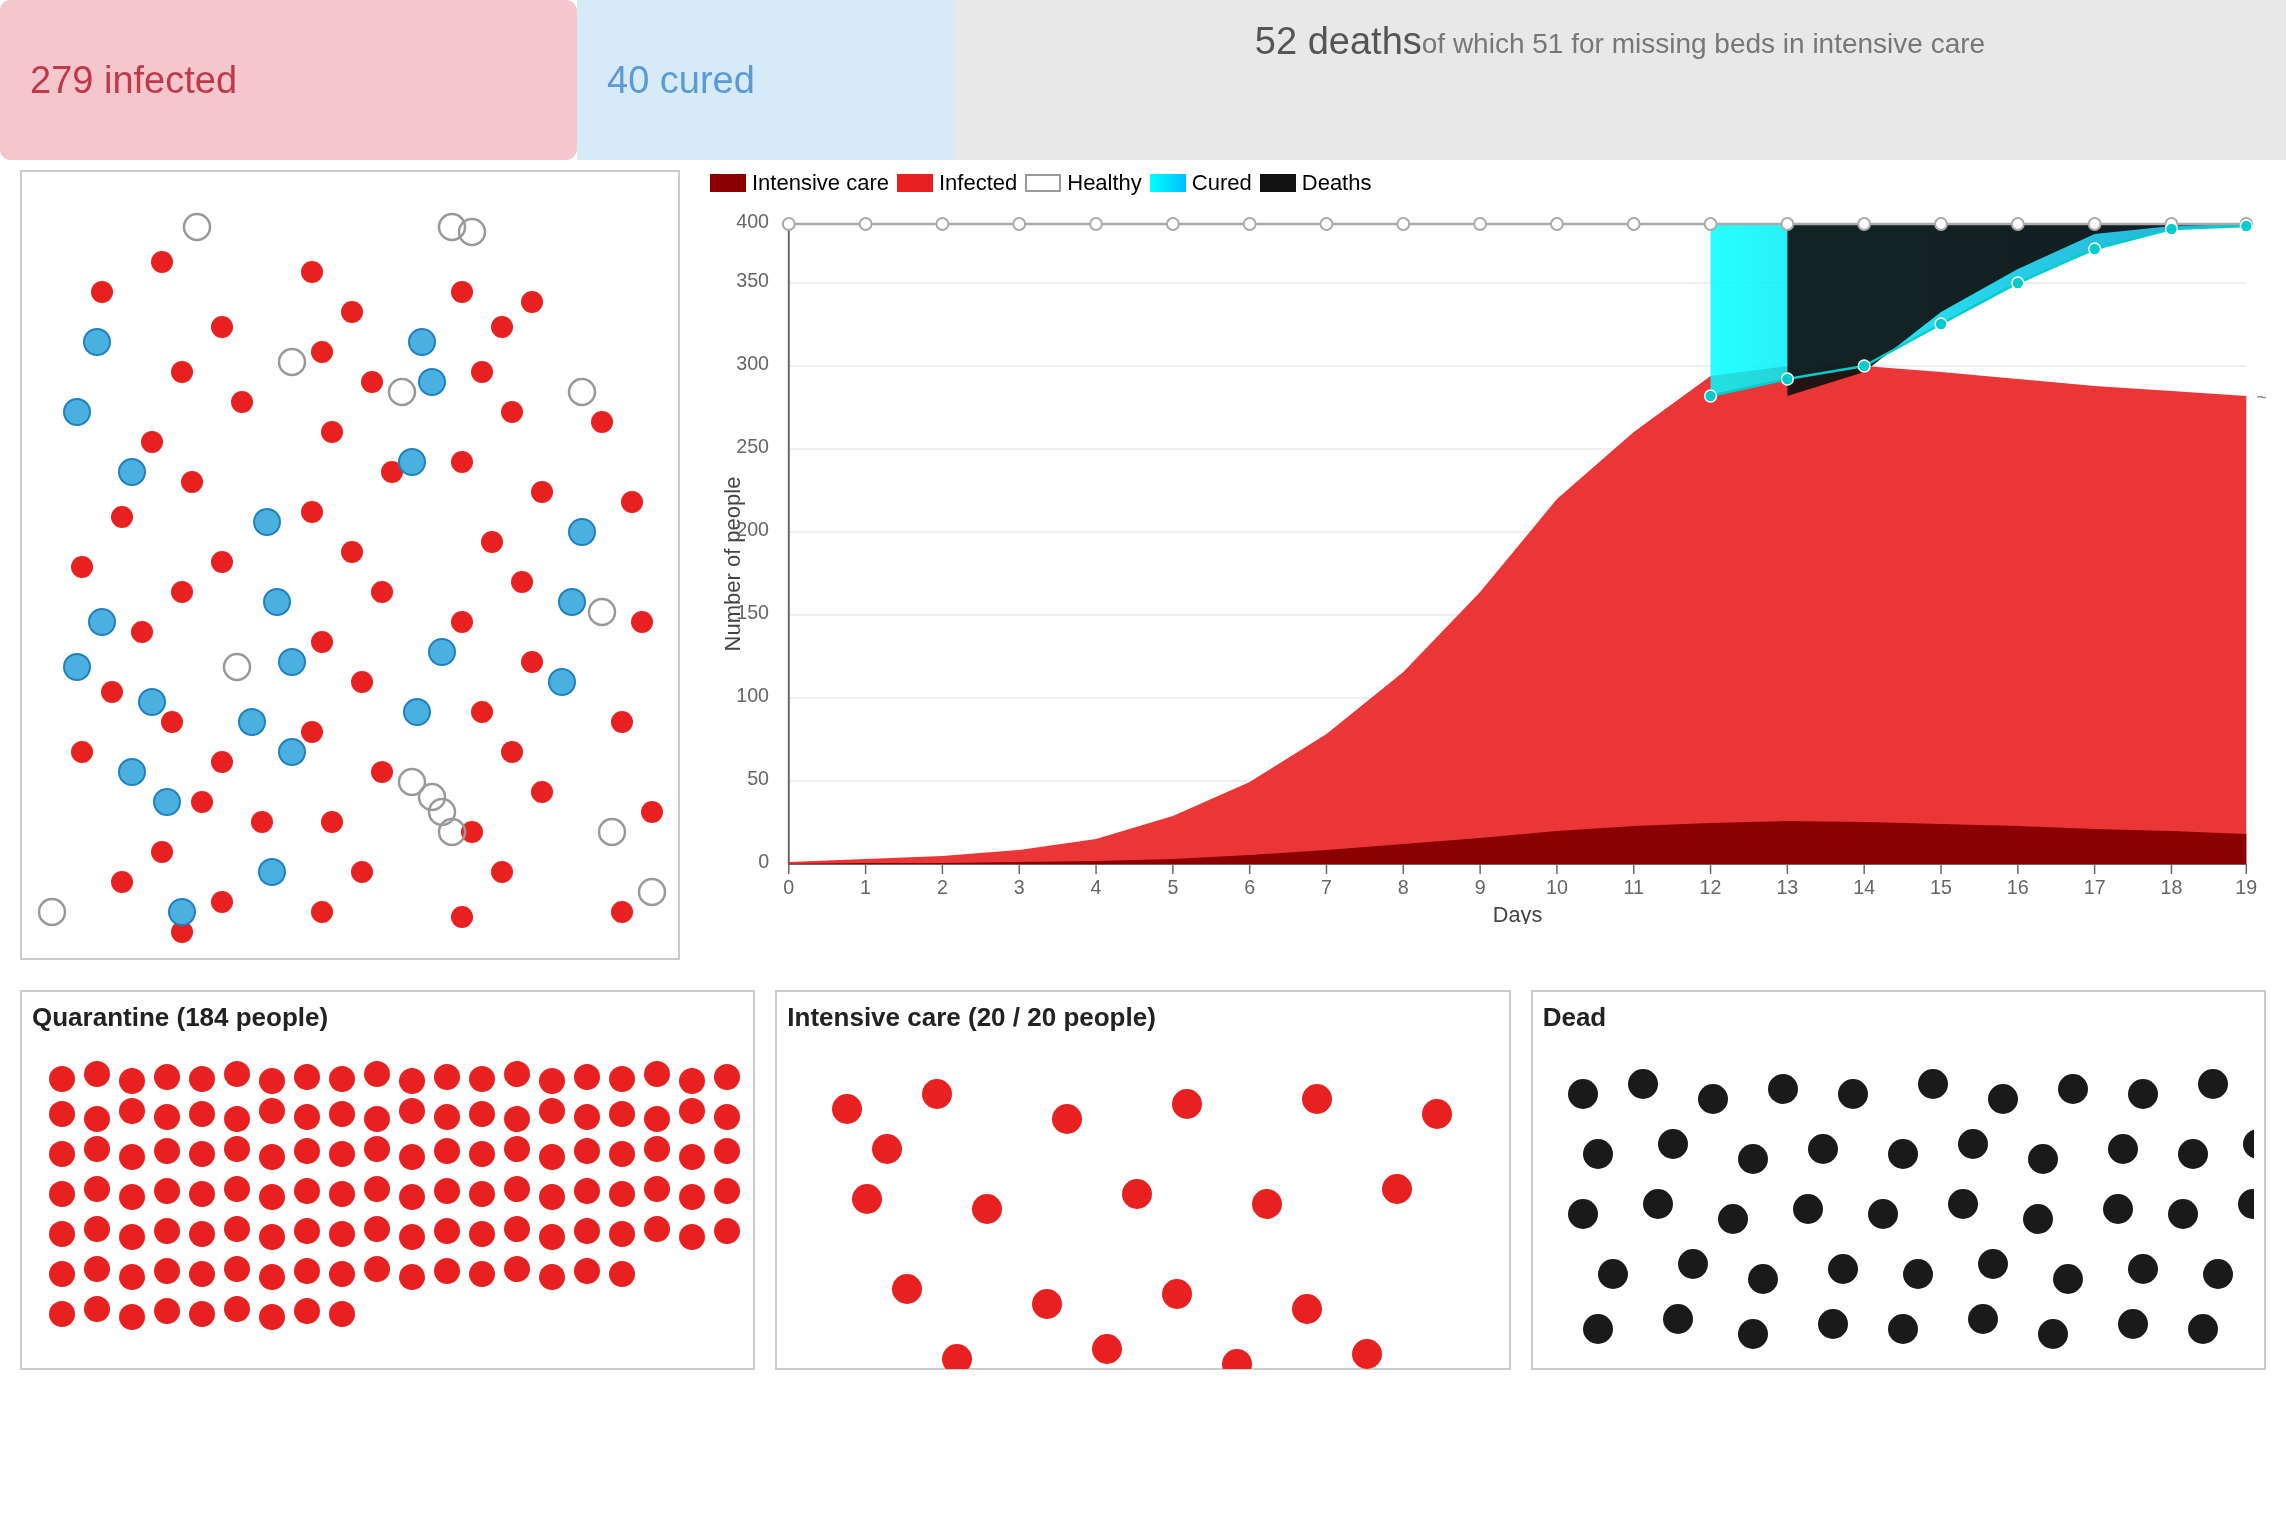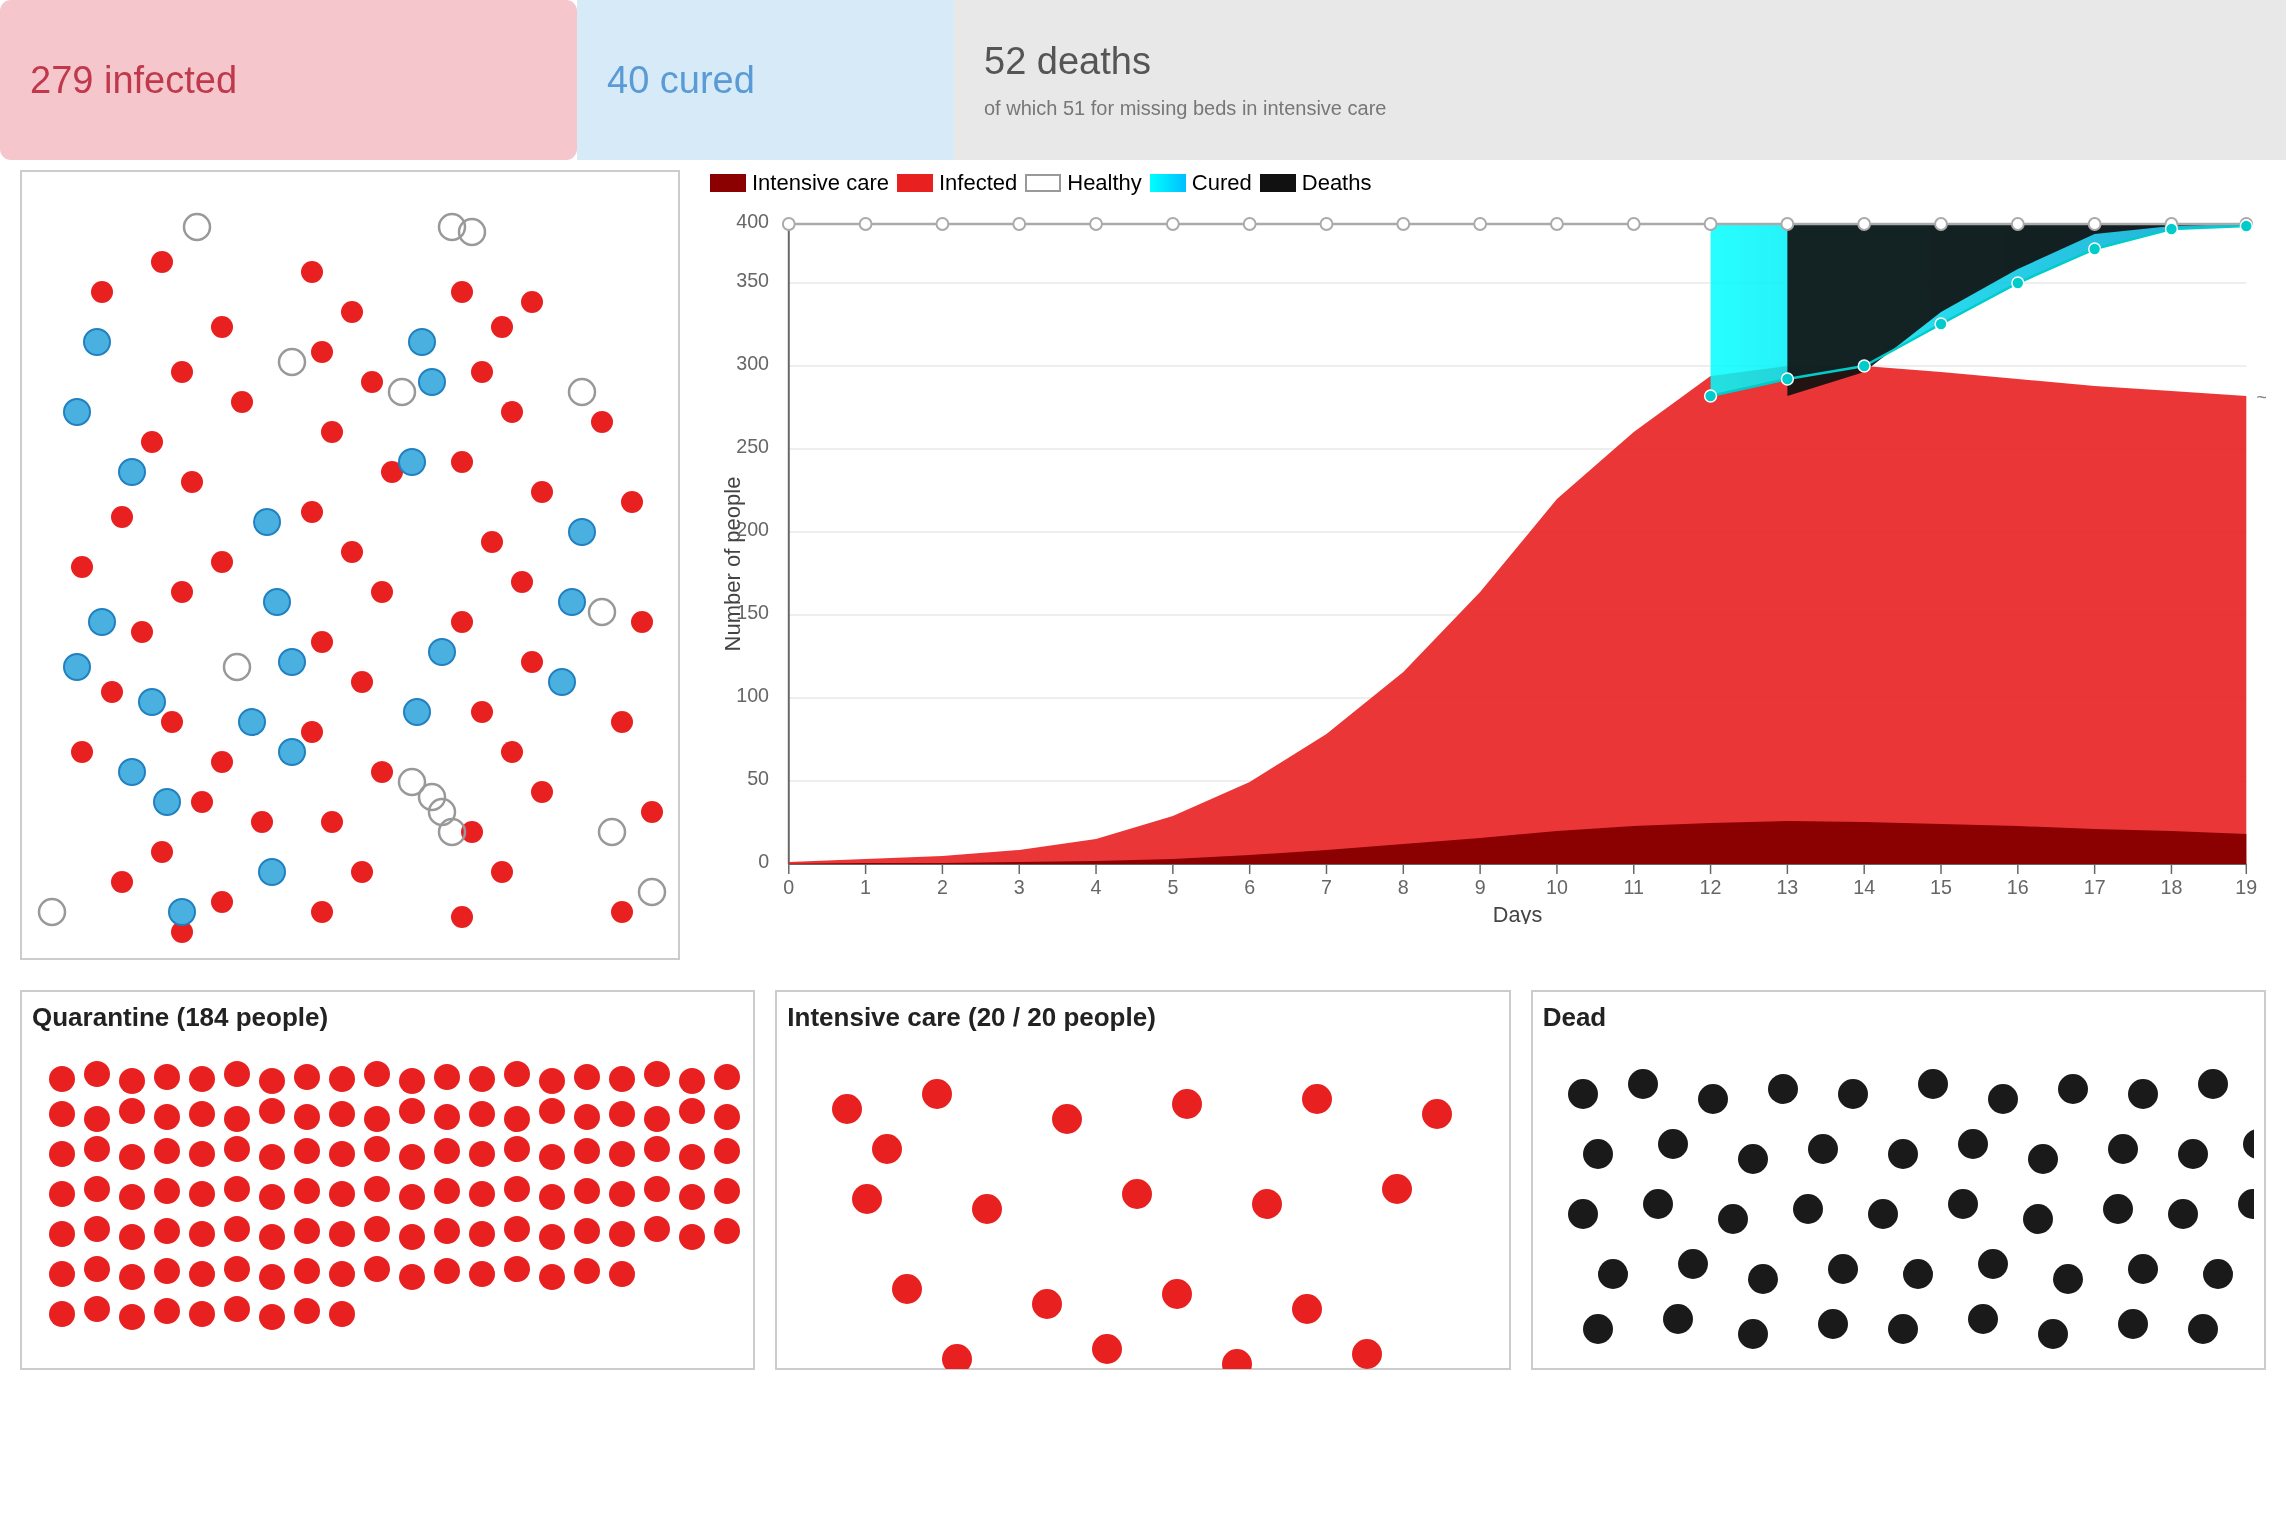--- a/index.html
+++ b/index.html
@@ -38,31 +38,30 @@
     }
     .stat-cured {
       background: #d6eaf8;
       color: #5b9bd5;
       width: 377px;
     }
     .stat-deaths {
       background: #e8e8e8;
       color: #555;
       flex: 1;
-      flex-direction: column;
       align-items: flex-start;
       justify-content: center;
     }
     .stat-deaths .main-text {
       font-size: 38px;
     }
     .stat-deaths .sub-text {
-      font-size: 20px;
+      font-size: 28px;
       color: #777;
-      margin-top: 14px;
+      margin-top: 8px;
     }
 
     
     .main-content {
       display: flex;
       padding: 10px 20px;
       gap: 20px;
       height: 820px;
     }
 

